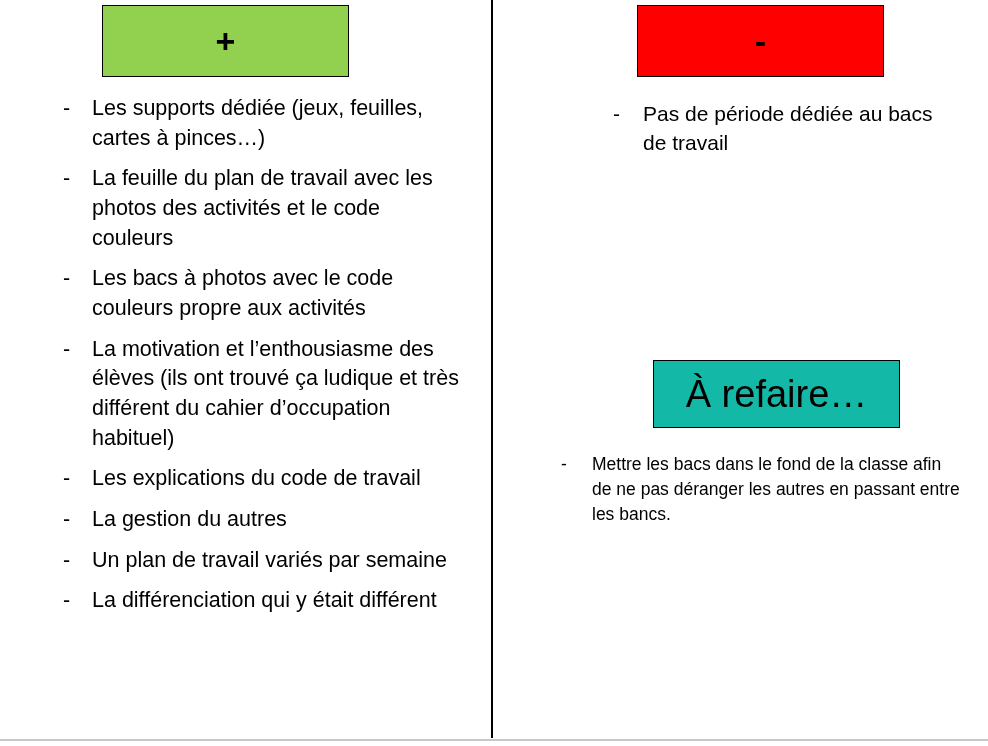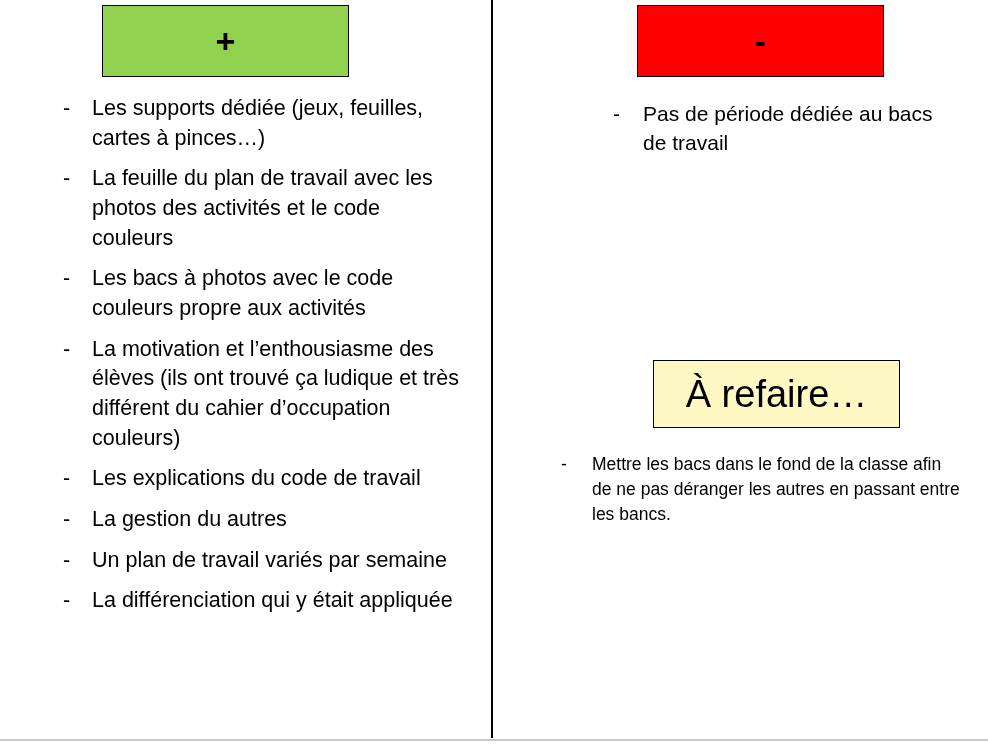--- a/index.html
+++ b/index.html
@@ -75,21 +75,21 @@
     height: 72px;
     background: #FF0000;
     font-size: 34px;
     line-height: 1;
   }
   .banner-redo {
     left: 160px;  
     top: 360px;
     width: 247px;
     height: 68px;
-    background: #fef9c3;
+    background: #14b8a6;
     font-size: 38px;
     font-weight: normal;
     line-height: 1;
   }
 
   
   ul.bullets {
     list-style: none;
     margin: 0;
     padding: 0;
@@ -157,37 +157,37 @@
       <li>
         <span class="dash">-</span>
         <span class="btext">La feuille du plan de travail avec les photos des activités et le code couleurs</span>
       </li>
       <li>
         <span class="dash">-</span>
         <span class="btext">Les bacs à photos avec le code couleurs propre aux activités</span>
       </li>
       <li>
         <span class="dash">-</span>
-        <span class="btext">La motivation et l’enthousiasme des élèves (ils ont trouvé ça ludique et très différent du cahier d’occupation couleurs)</span>
+        <span class="btext">La motivation et l’enthousiasme des élèves (ils ont trouvé ça ludique et très différent du cahier d’occupation habituel)</span>
       </li>
       <li>
         <span class="dash">-</span>
         <span class="btext">Les explications du code de travail</span>
       </li>
       <li>
         <span class="dash">-</span>
         <span class="btext">La gestion du autres</span>
       </li>
       <li>
         <span class="dash">-</span>
         <span class="btext">Un plan de travail variés par semaine</span>
       </li>
       <li>
         <span class="dash">-</span>
-        <span class="btext">La différenciation qui y était appliquée</span>
+        <span class="btext">La différenciation qui y était différent</span>
       </li>
     </ul>
 
   </div>
 
   <div class="col col-right">
 
     <div class="banner banner-minus">-</div>
 
     <ul class="bullets list-right-top">

